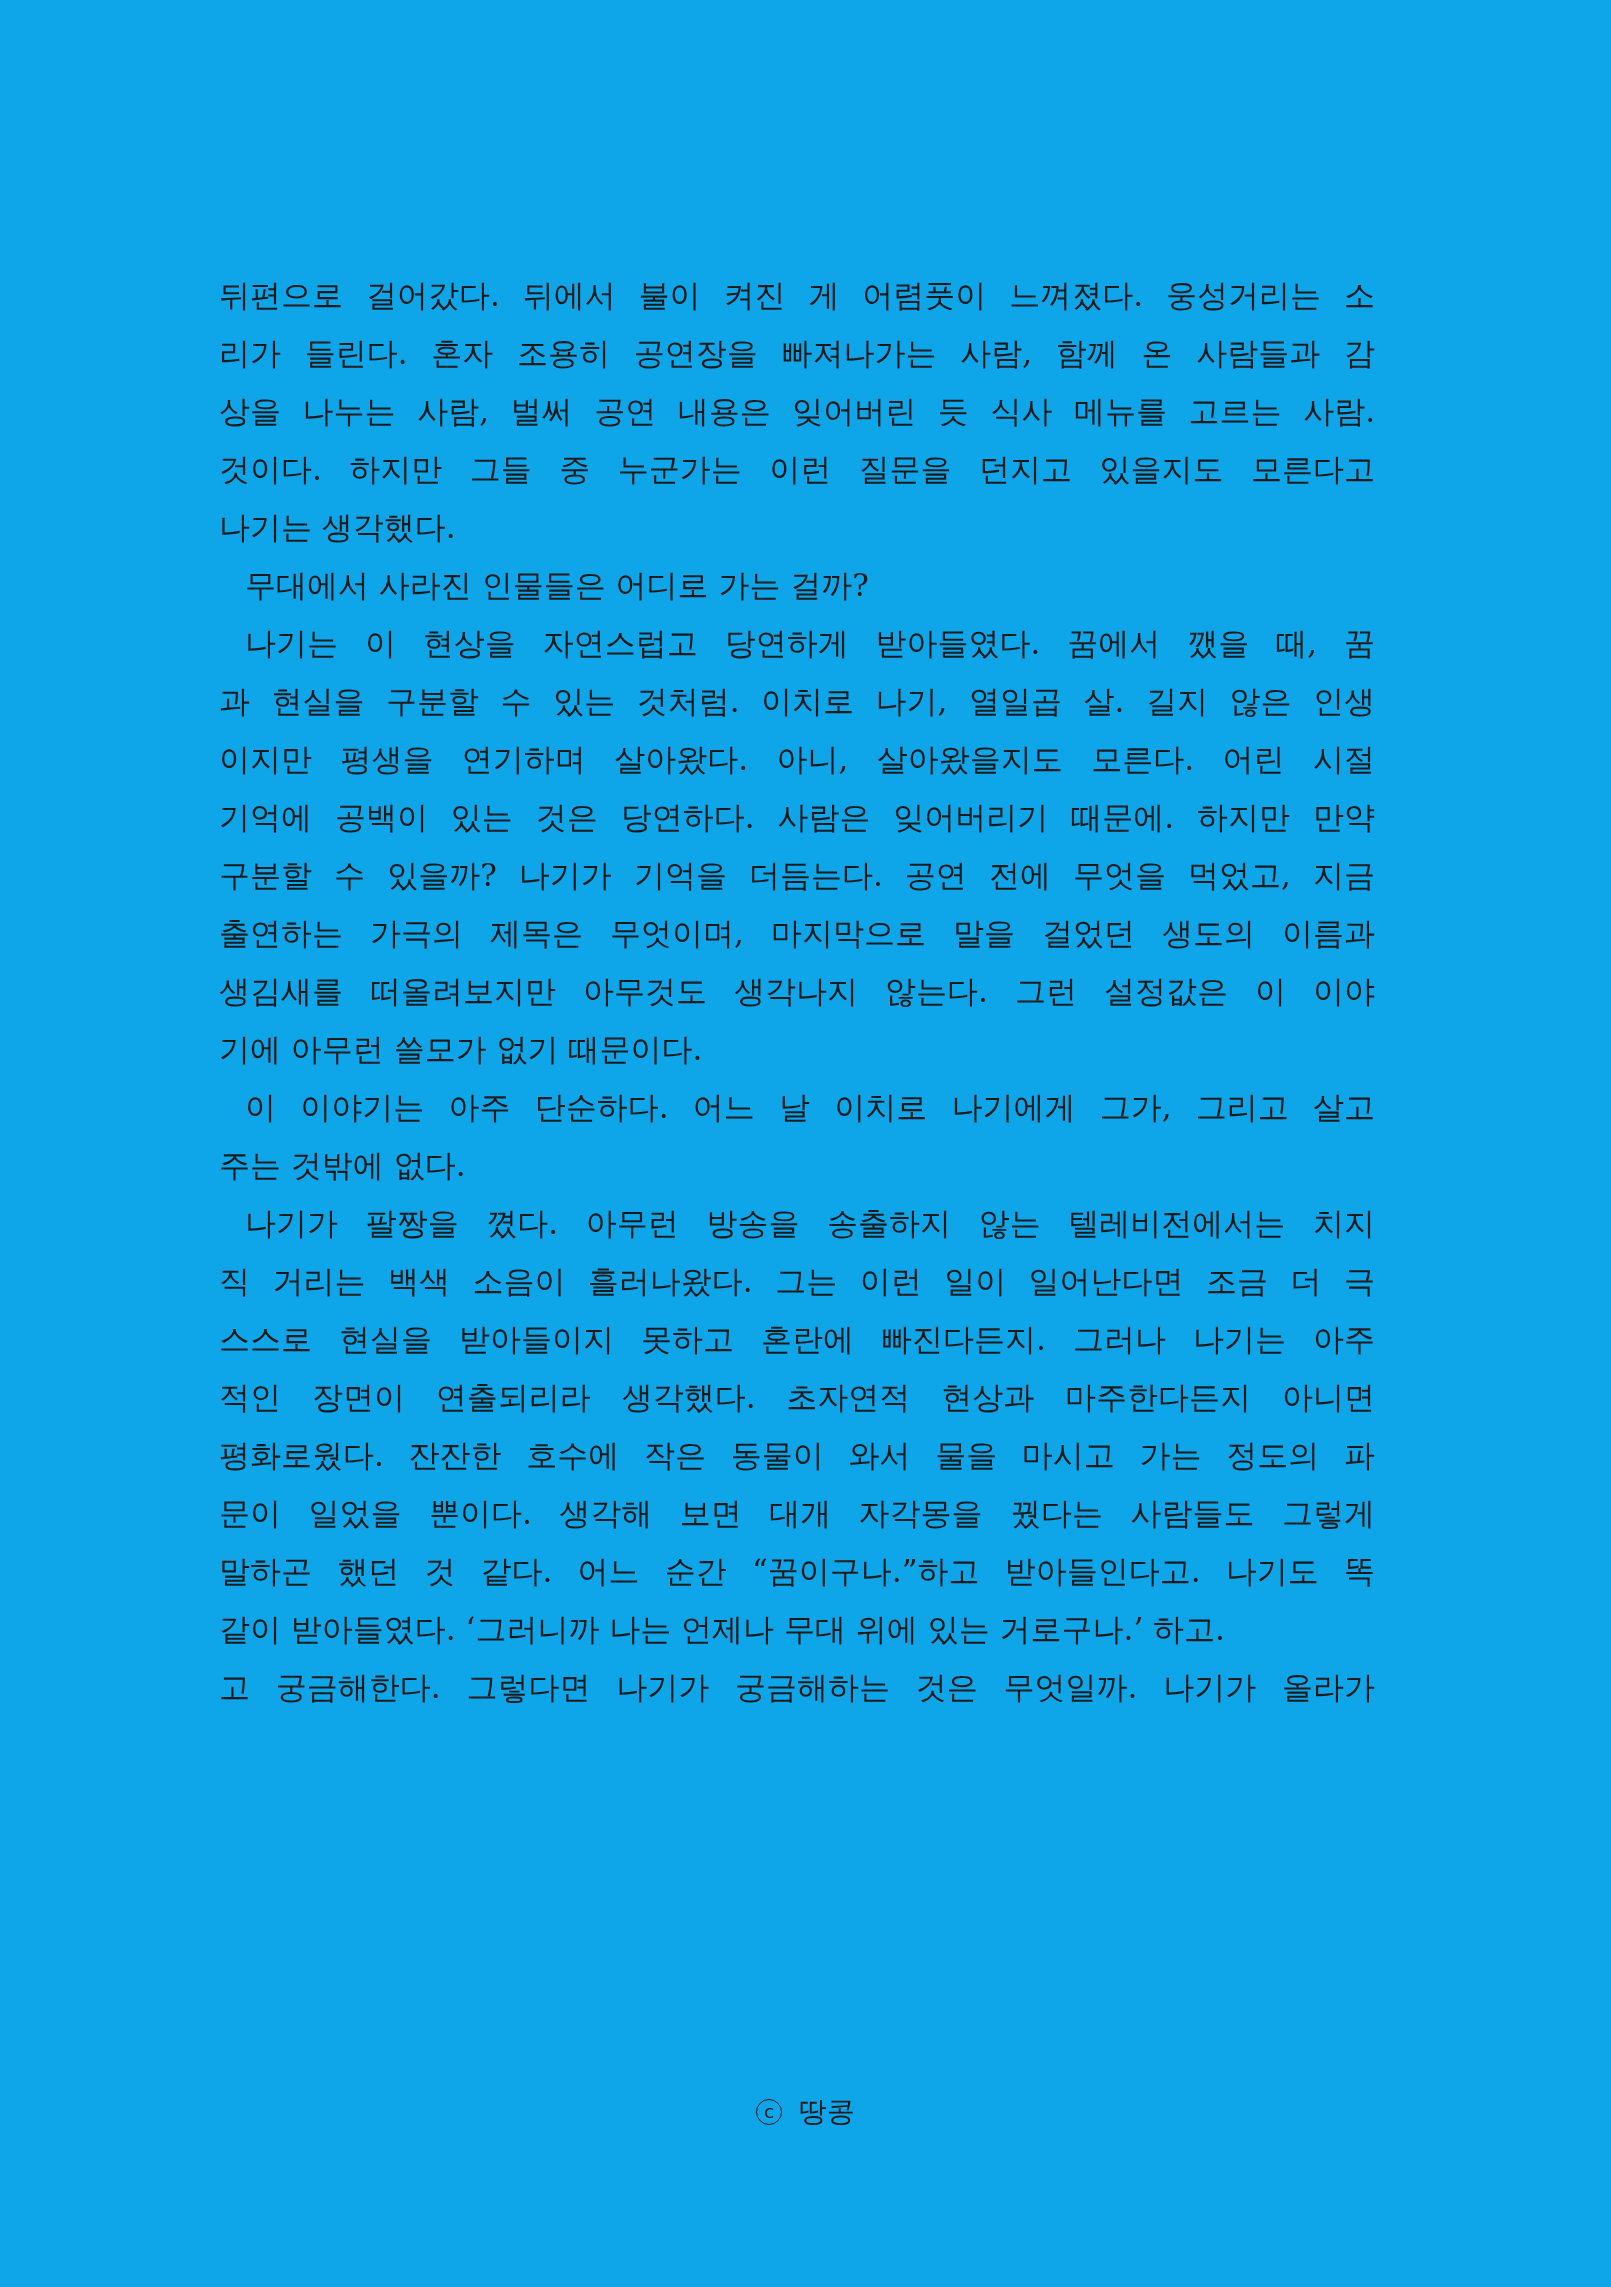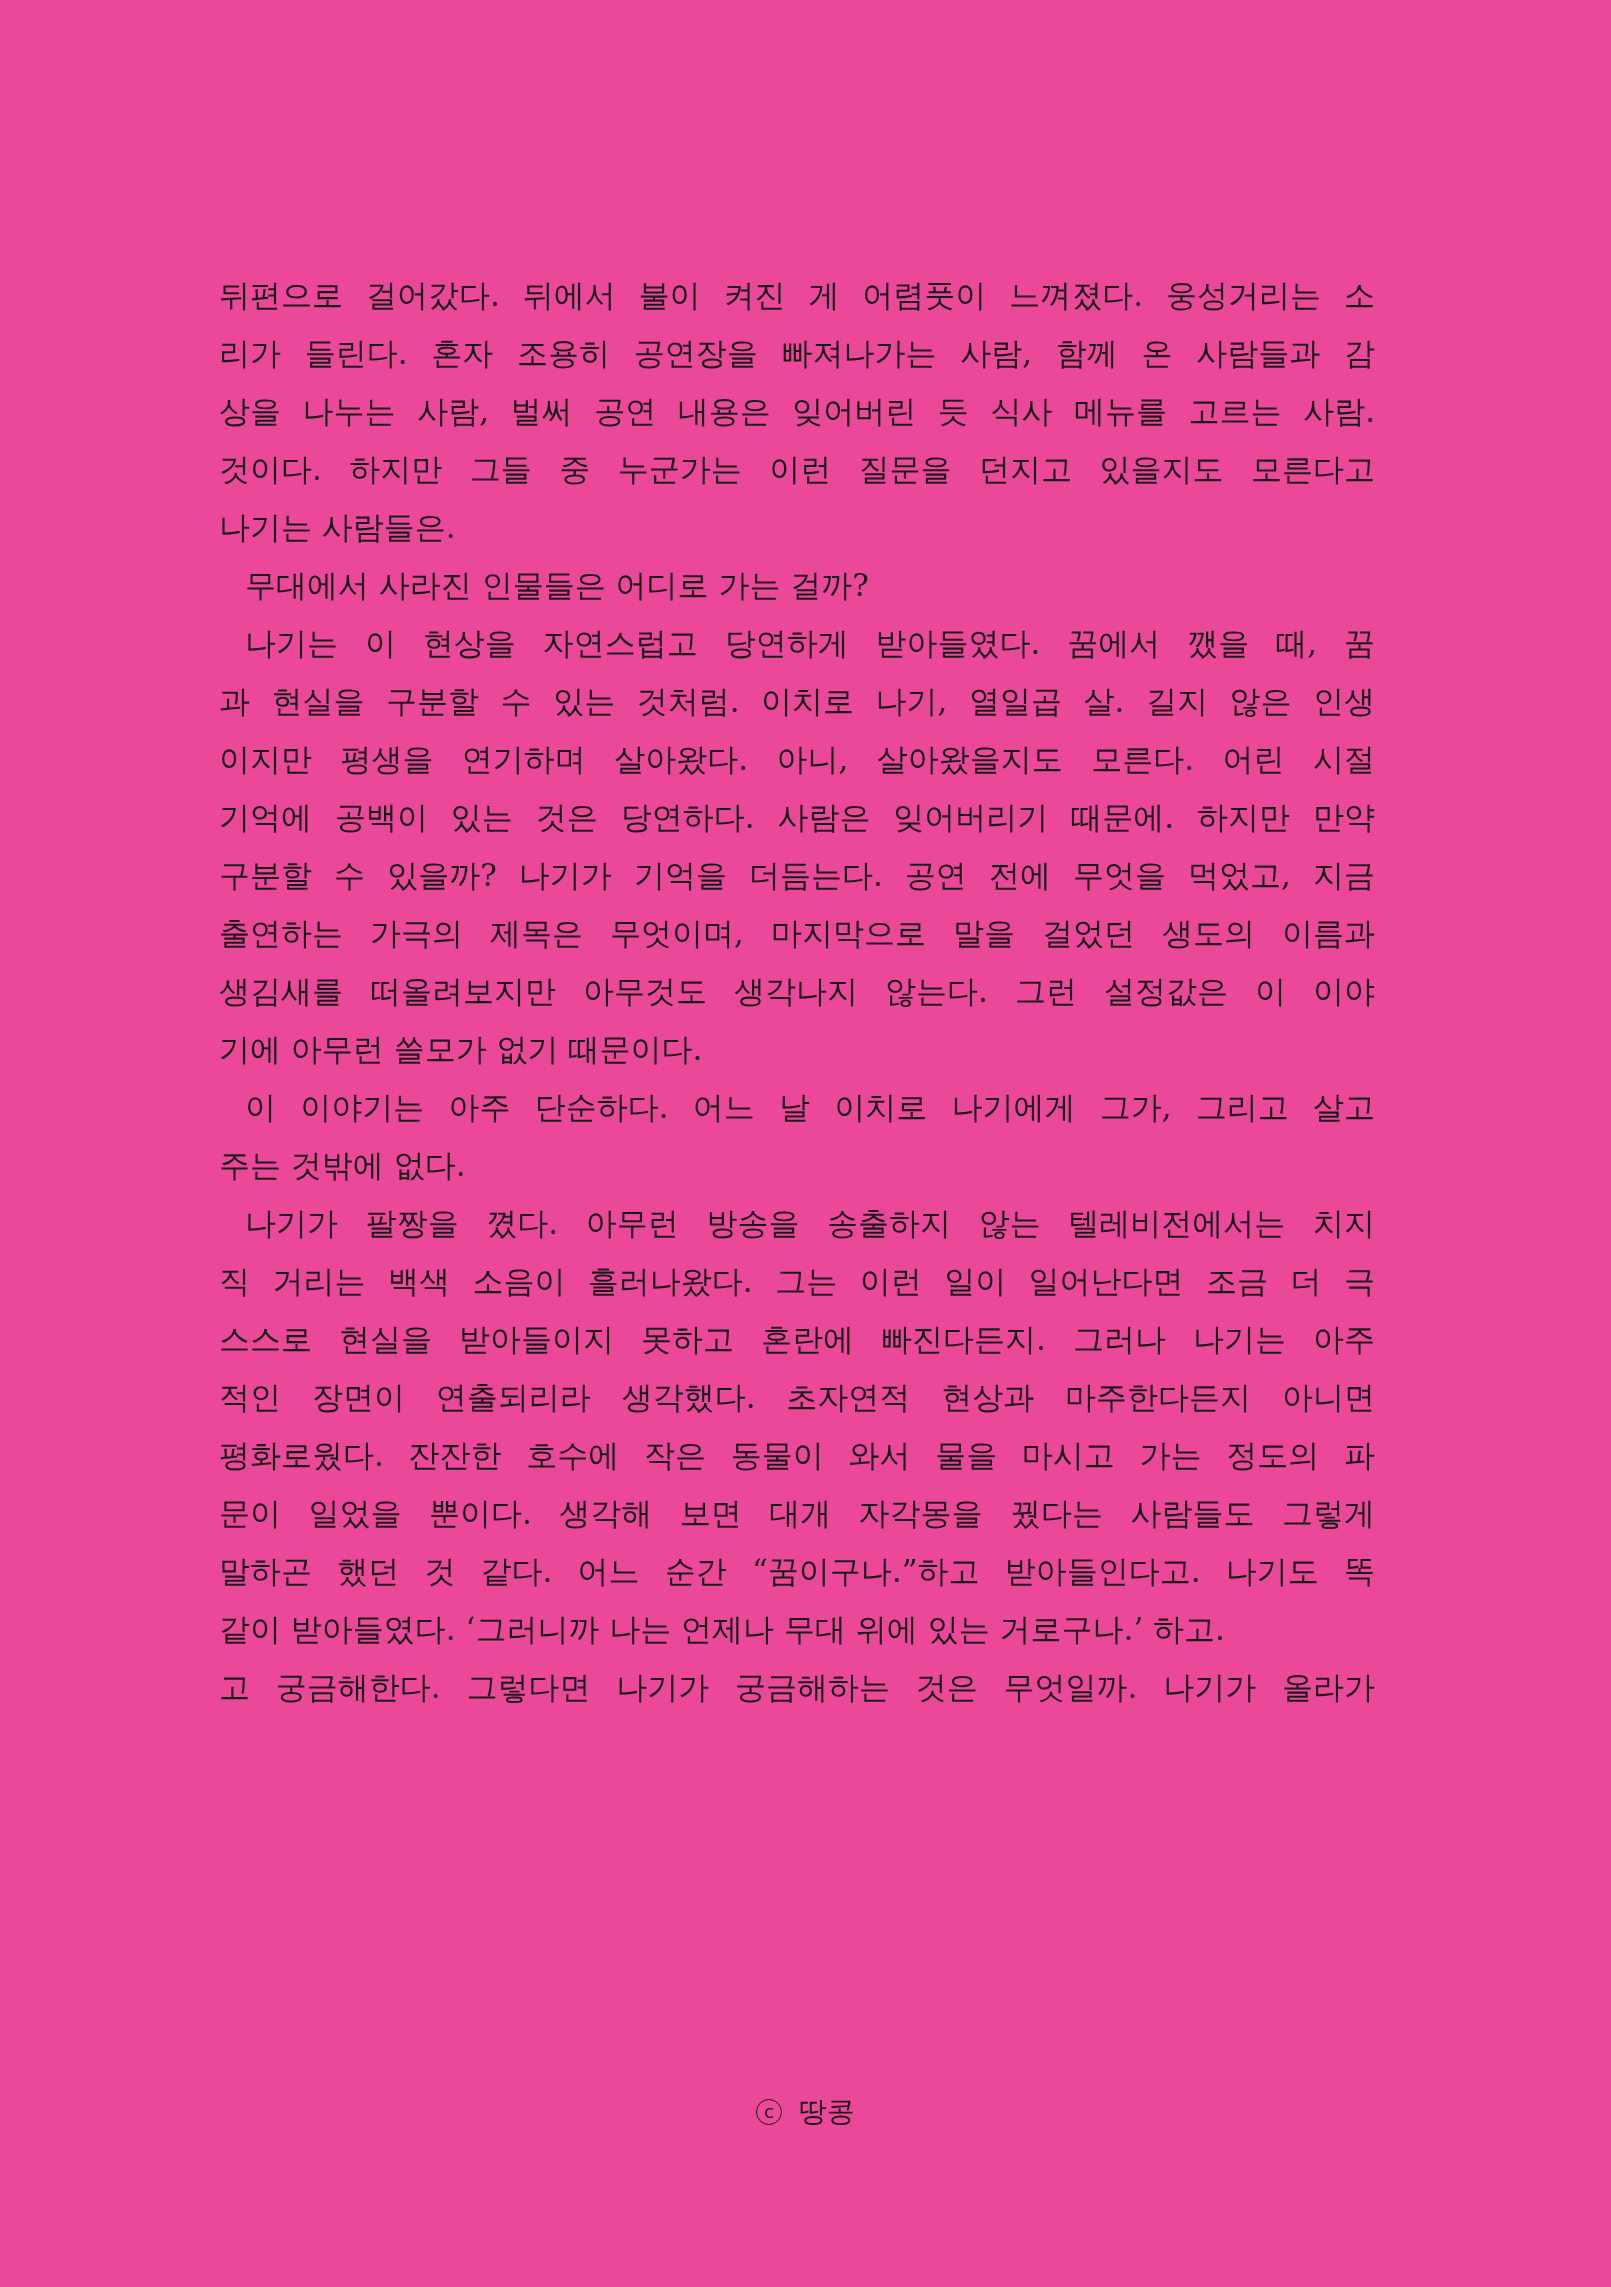--- a/index.html
+++ b/index.html
@@ -13,21 +13,21 @@
       position: relative;
       overflow: hidden;
       font-family: "DejaVu Serif", "Liberation Serif", serif;
       color: #1a1a1a;
     }
     .page {
       position: absolute;
       left: 0; top: 0;
       width: 1611px;
       height: 2288px;
-      background: #ec4899;
+      background: #0ea5e9;
     }
     .text-block {
       position: absolute;
       left: 219px;
       top: 266px;
       width: 1156px;
     }
     .line {
       display: block;
       height: 58px;
@@ -73,21 +73,21 @@
   </style>
 </head>
 <body>
 
 <div class="page">
   <div class="text-block" id="text-block">
       <span class="line">뒤편으로 걸어갔다. 뒤에서 불이 켜진 게 어렴풋이 느껴졌다. 웅성거리는 소</span>
       <span class="line">리가 들린다. 혼자 조용히 공연장을 빠져나가는 사람, 함께 온 사람들과 감</span>
       <span class="line">상을 나누는 사람, 벌써 공연 내용은 잊어버린 듯 식사 메뉴를 고르는 사람.</span>
       <span class="line">것이다. 하지만 그들 중 누군가는 이런 질문을 던지고 있을지도 모른다고</span>
-      <span class="line last">나기는 사람들은.</span>
+      <span class="line last">나기는 생각했다.</span>
       <span class="line indent last">무대에서 사라진 인물들은 어디로 가는 걸까?</span>
       <span class="line indent">나기는 이 현상을 자연스럽고 당연하게 받아들였다. 꿈에서 깼을 때, 꿈</span>
       <span class="line">과 현실을 구분할 수 있는 것처럼. 이치로 나기, 열일곱 살. 길지 않은 인생</span>
       <span class="line">이지만 평생을 연기하며 살아왔다. 아니, 살아왔을지도 모른다. 어린 시절</span>
       <span class="line">기억에 공백이 있는 것은 당연하다. 사람은 잊어버리기 때문에. 하지만 만약</span>
       <span class="line">구분할 수 있을까? 나기가 기억을 더듬는다. 공연 전에 무엇을 먹었고, 지금</span>
       <span class="line">출연하는 가극의 제목은 무엇이며, 마지막으로 말을 걸었던 생도의 이름과</span>
       <span class="line">생김새를 떠올려보지만 아무것도 생각나지 않는다. 그런 설정값은 이 이야</span>
       <span class="line last">기에 아무런 쓸모가 없기 때문이다.</span>
       <span class="line indent">이 이야기는 아주 단순하다. 어느 날 이치로 나기에게 그가, 그리고 살고</span>

